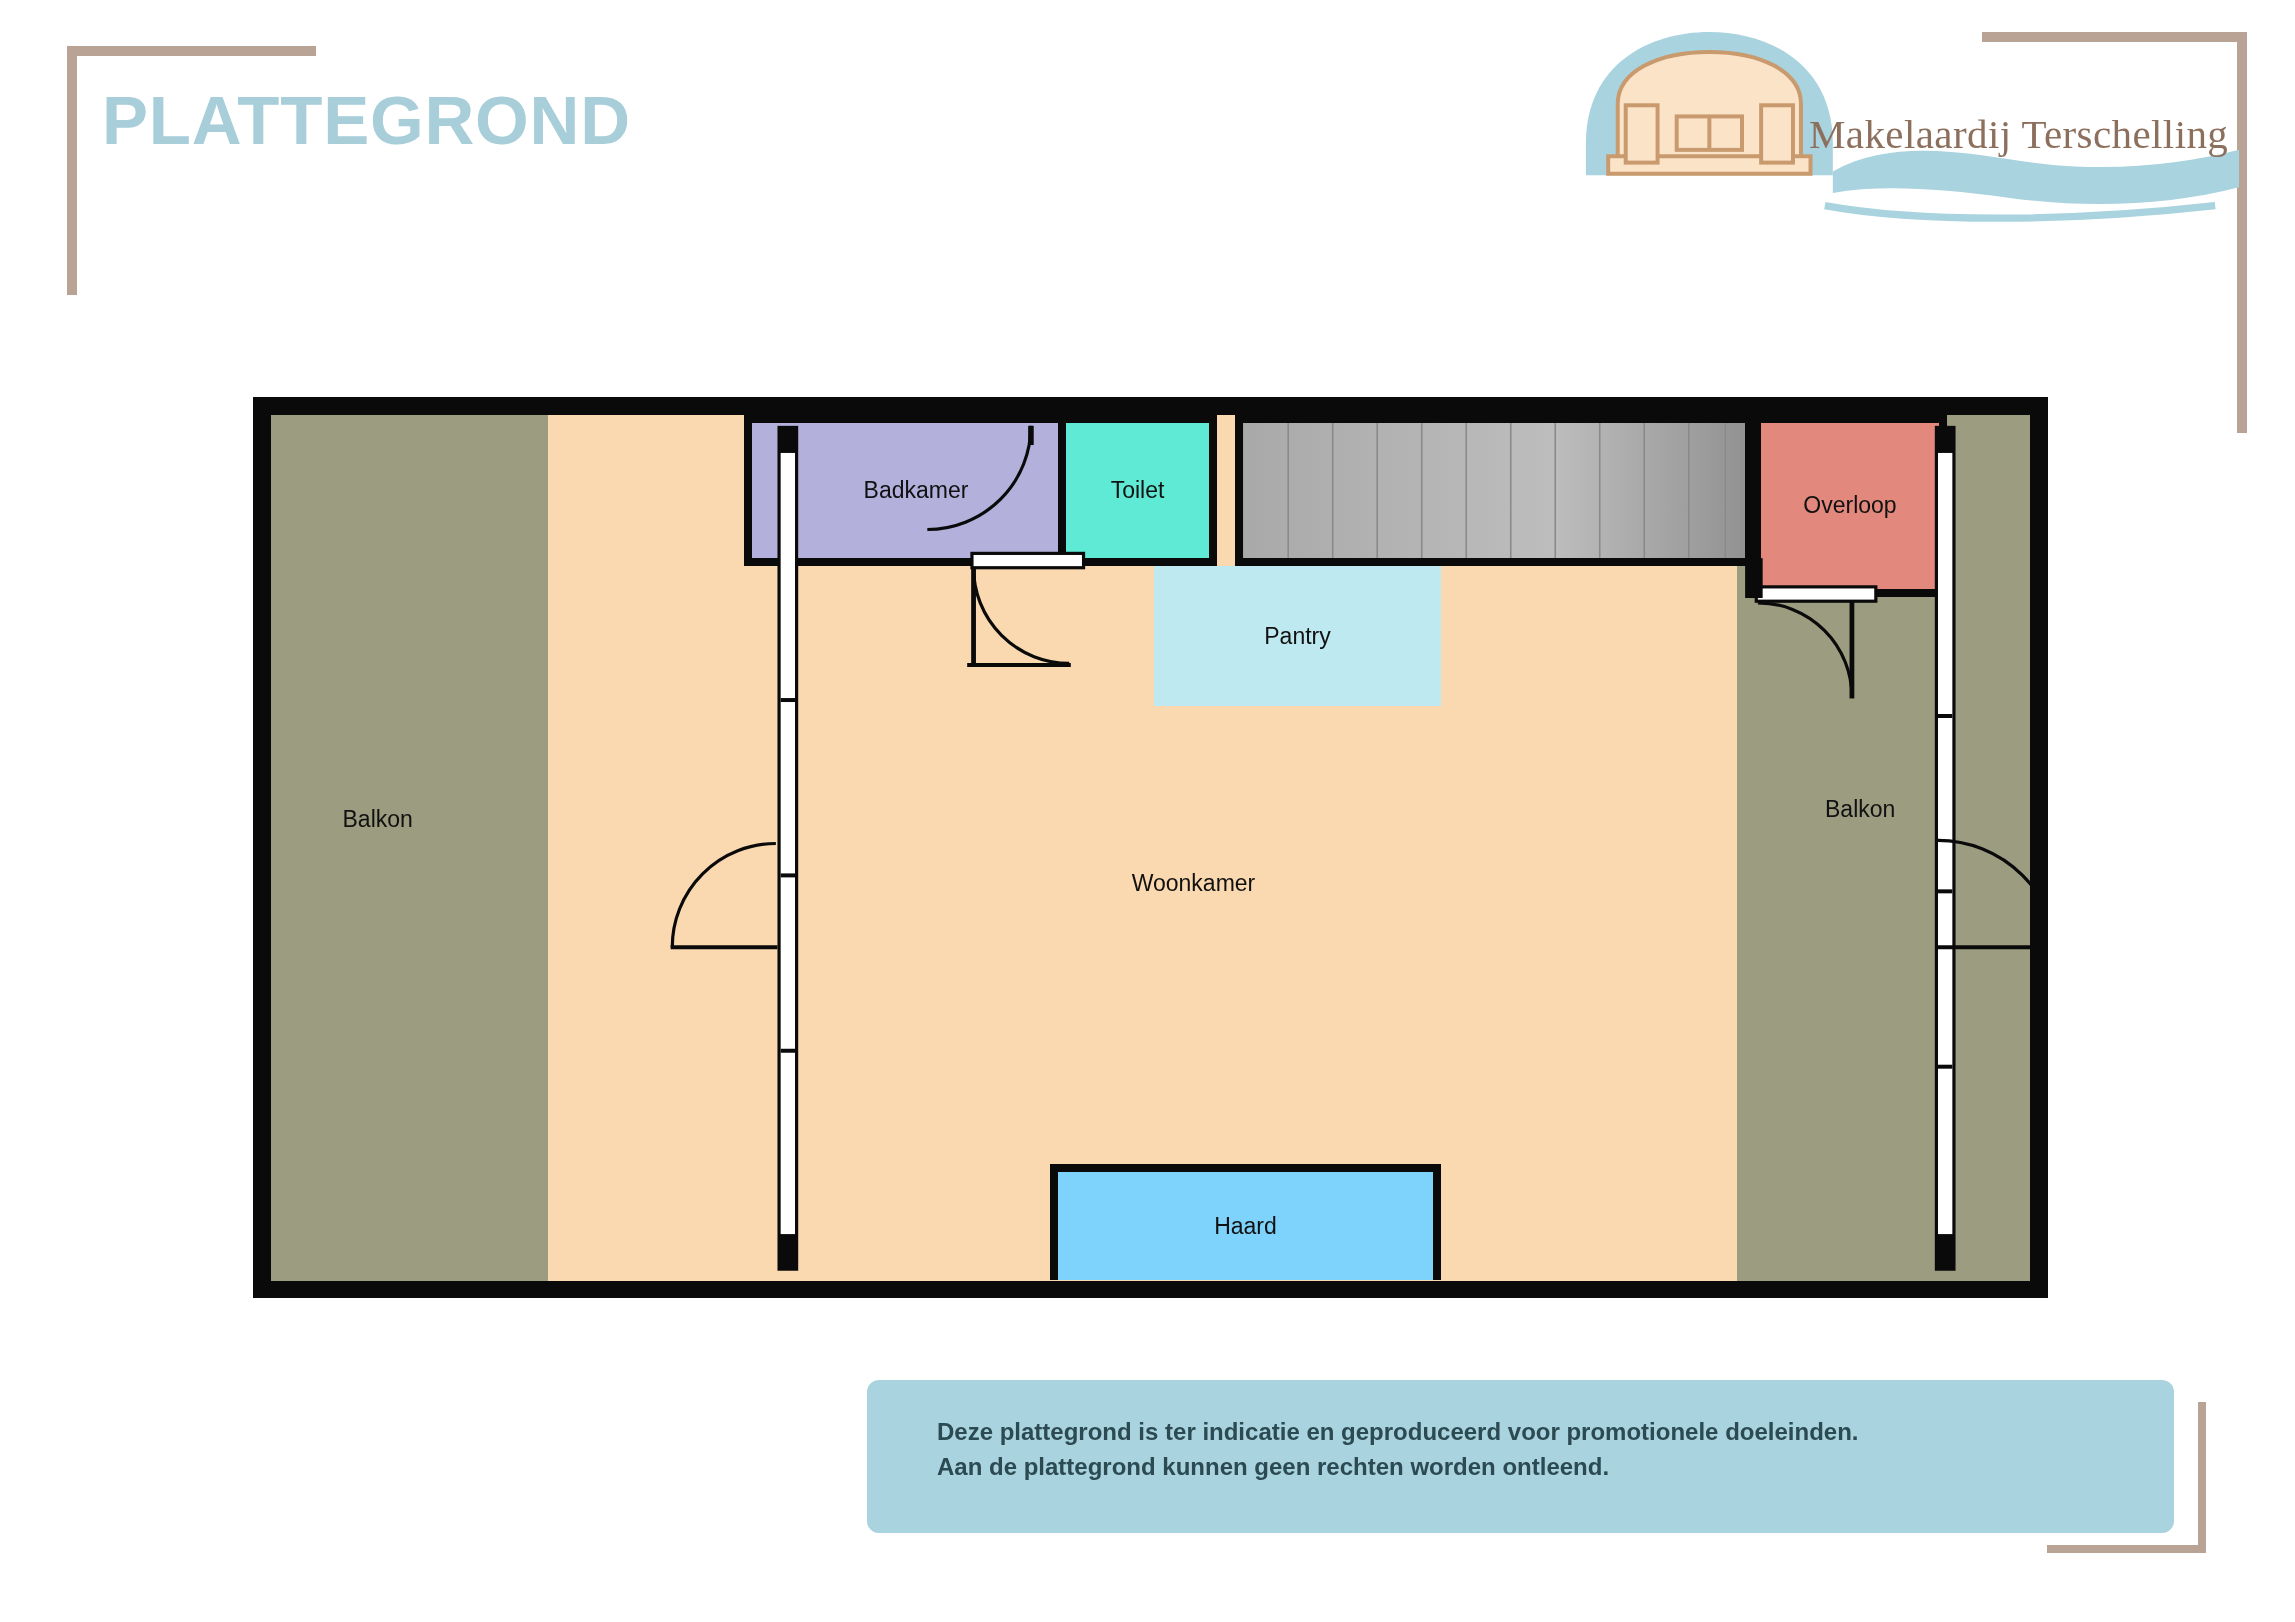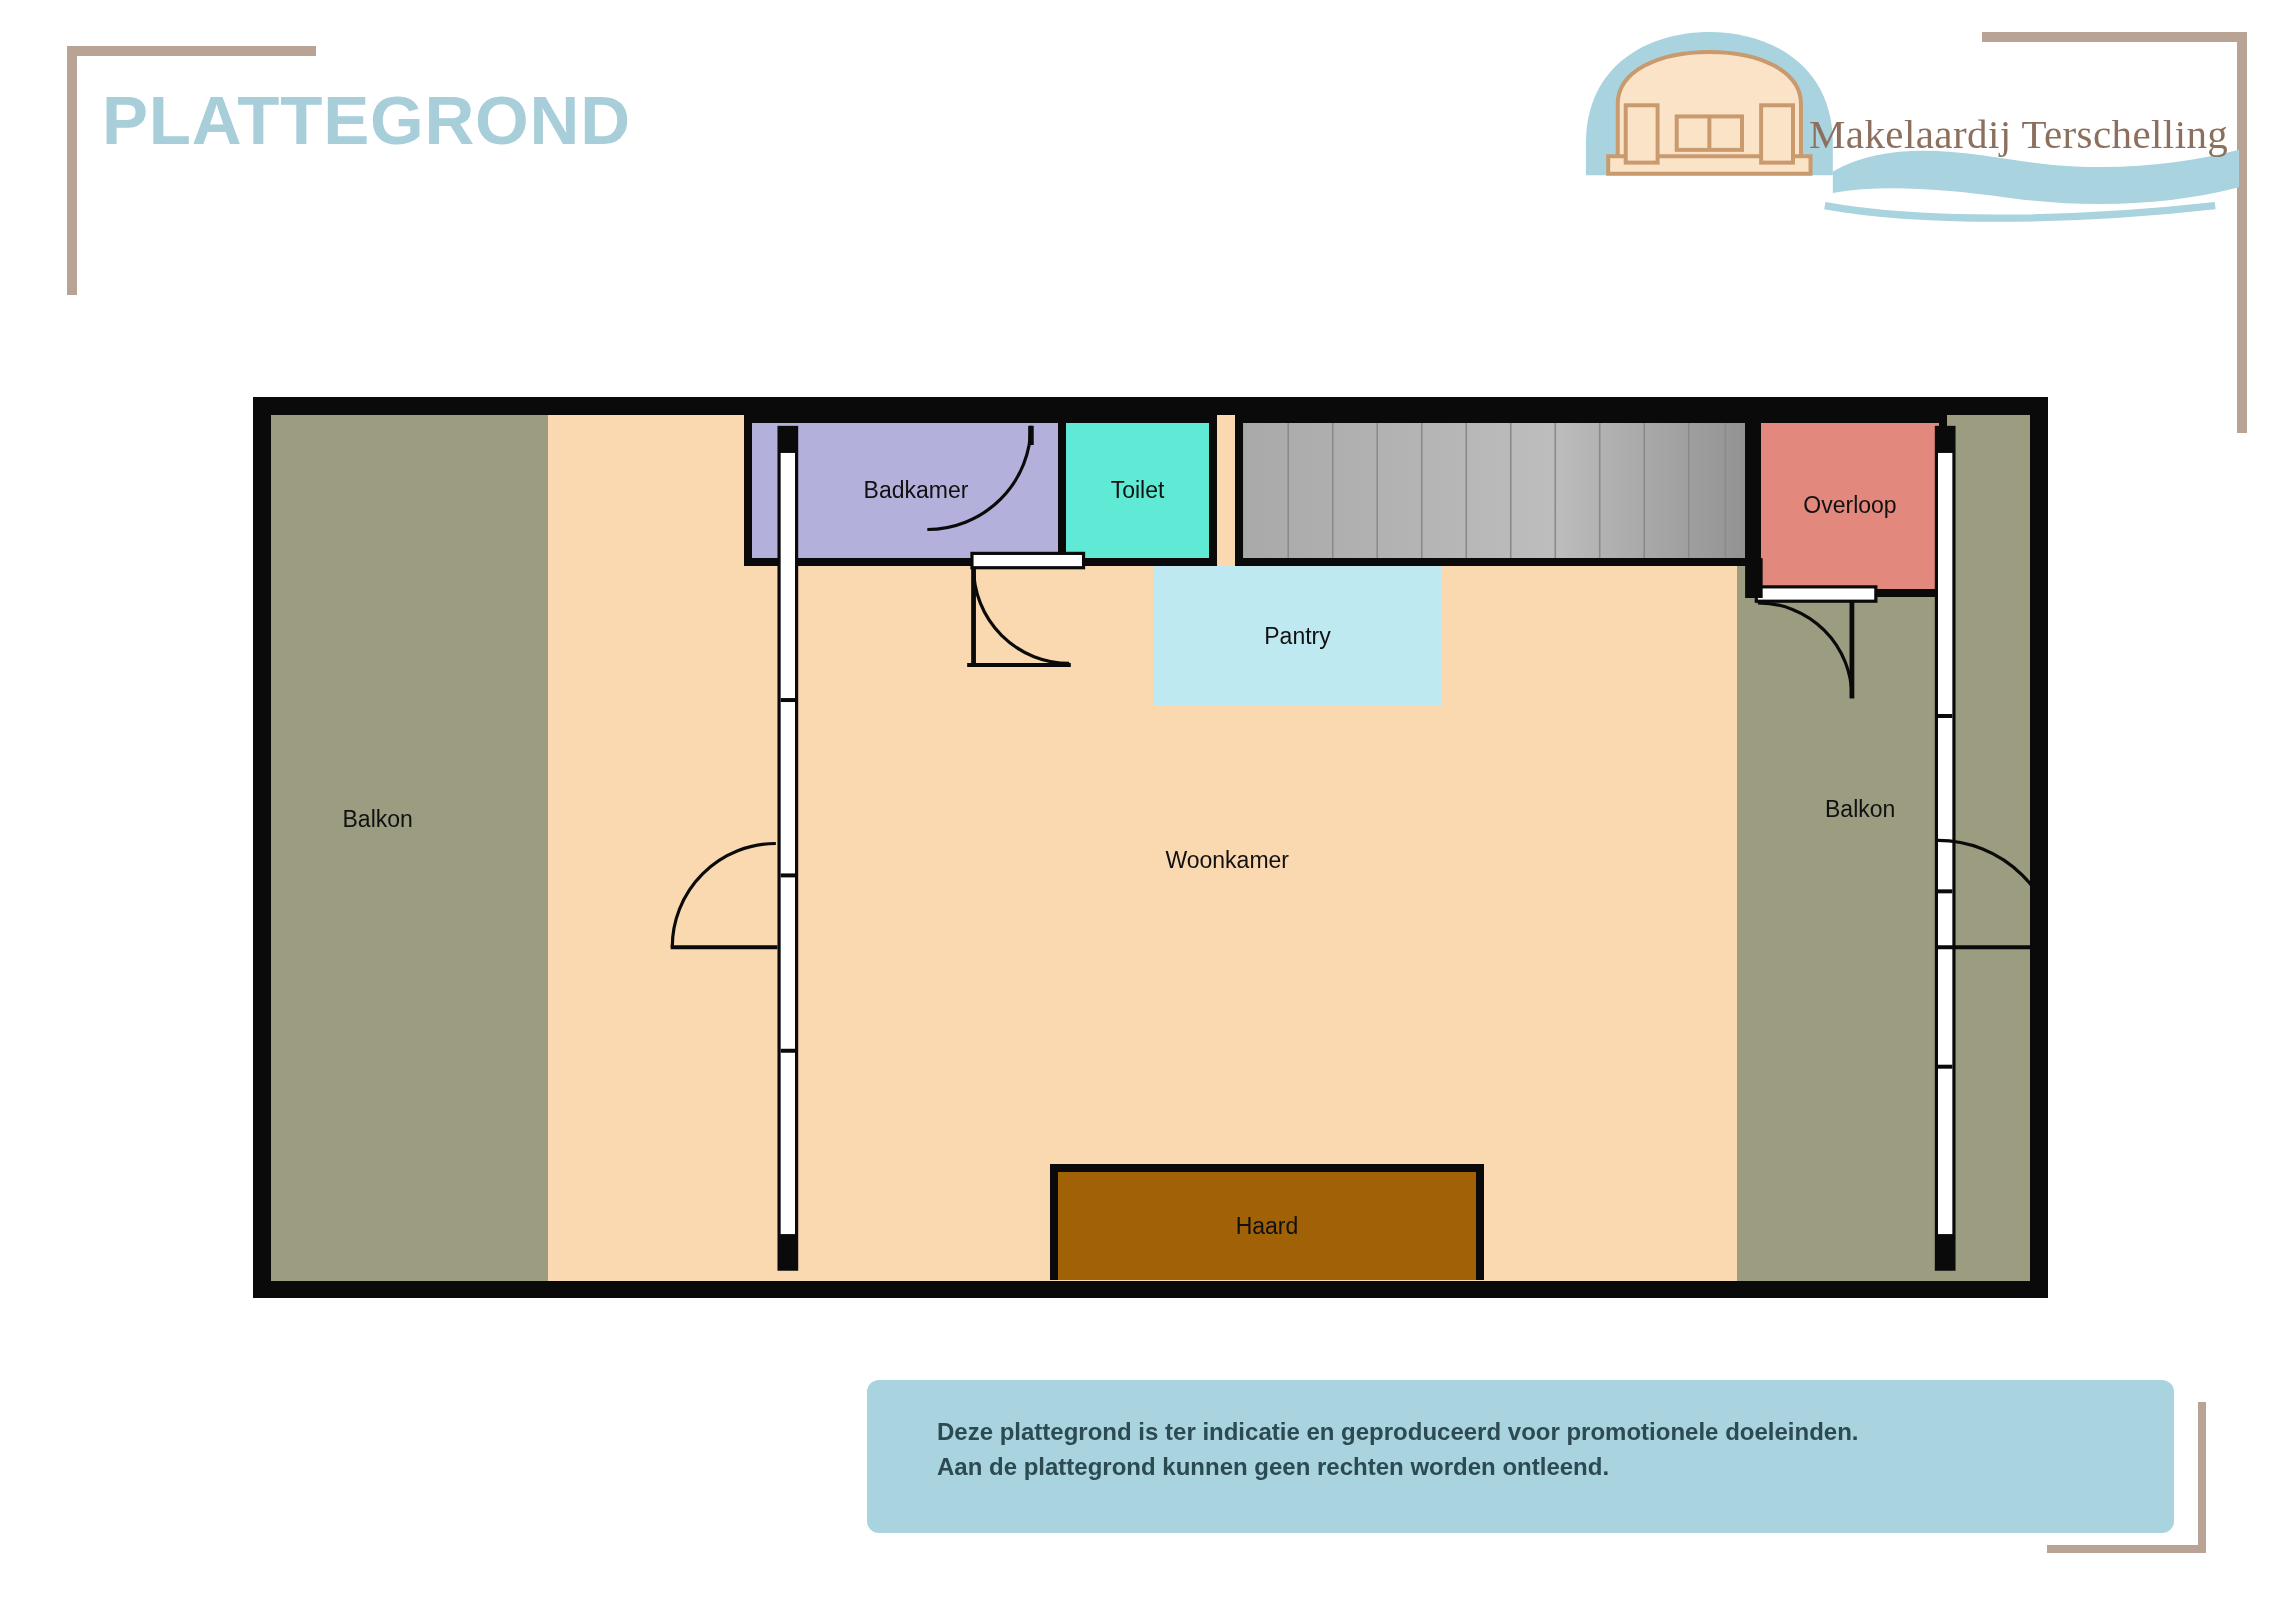--- a/index.html
+++ b/index.html
@@ -199,25 +199,25 @@
   </div>
 
   <div class="room" style="left:1500px; top:17.5px; width:194px; height:182px; background:#e2887d; border:8.8px solid #0a0a0a;">
     <span class="room-label">Overloop</span>
   </div>
 
   <div class="room" style="left:901px; top:169px; width:287px; height:140px; background:#bfe9f0;">
     <span class="room-label">Pantry</span>
   </div>
 
-  <div class="room" style="left:845px; top:447px; width:191px; height:32px; background:transparent;justify-content:flex-end;">
+  <div class="room" style="left:845px; top:470px; width:191px; height:32px; background:transparent;">
     <span class="room-label">Woonkamer</span>
   </div>
 
-  <div class="room" style="left:797px; top:767px; width:434px; height:116px; background:#a16207; border:8.8px solid #0a0a0a; border-bottom:none;">
+  <div class="room" style="left:797px; top:767px; width:391px; height:116px; background:#7dd3fc; border:8.8px solid #0a0a0a; border-bottom:none;">
     <span class="room-label">Haard</span>
   </div>
 
   <svg width="1795" height="901" viewBox="0 0 2252 1130" style="position:absolute;left:0;top:0;pointer-events:none;">
 
     <rect x="658" y="36" width="26" height="1060" fill="#0a0a0a"></rect>
     <rect x="662" y="70" width="18" height="980" fill="#ffffff"></rect>
     <line x1="662" y1="380" x2="680" y2="380" stroke="#0a0a0a" stroke-width="5"></line>
     <line x1="662" y1="600" x2="680" y2="600" stroke="#0a0a0a" stroke-width="5"></line>
     <line x1="662" y1="820" x2="680" y2="820" stroke="#0a0a0a" stroke-width="5"></line>

